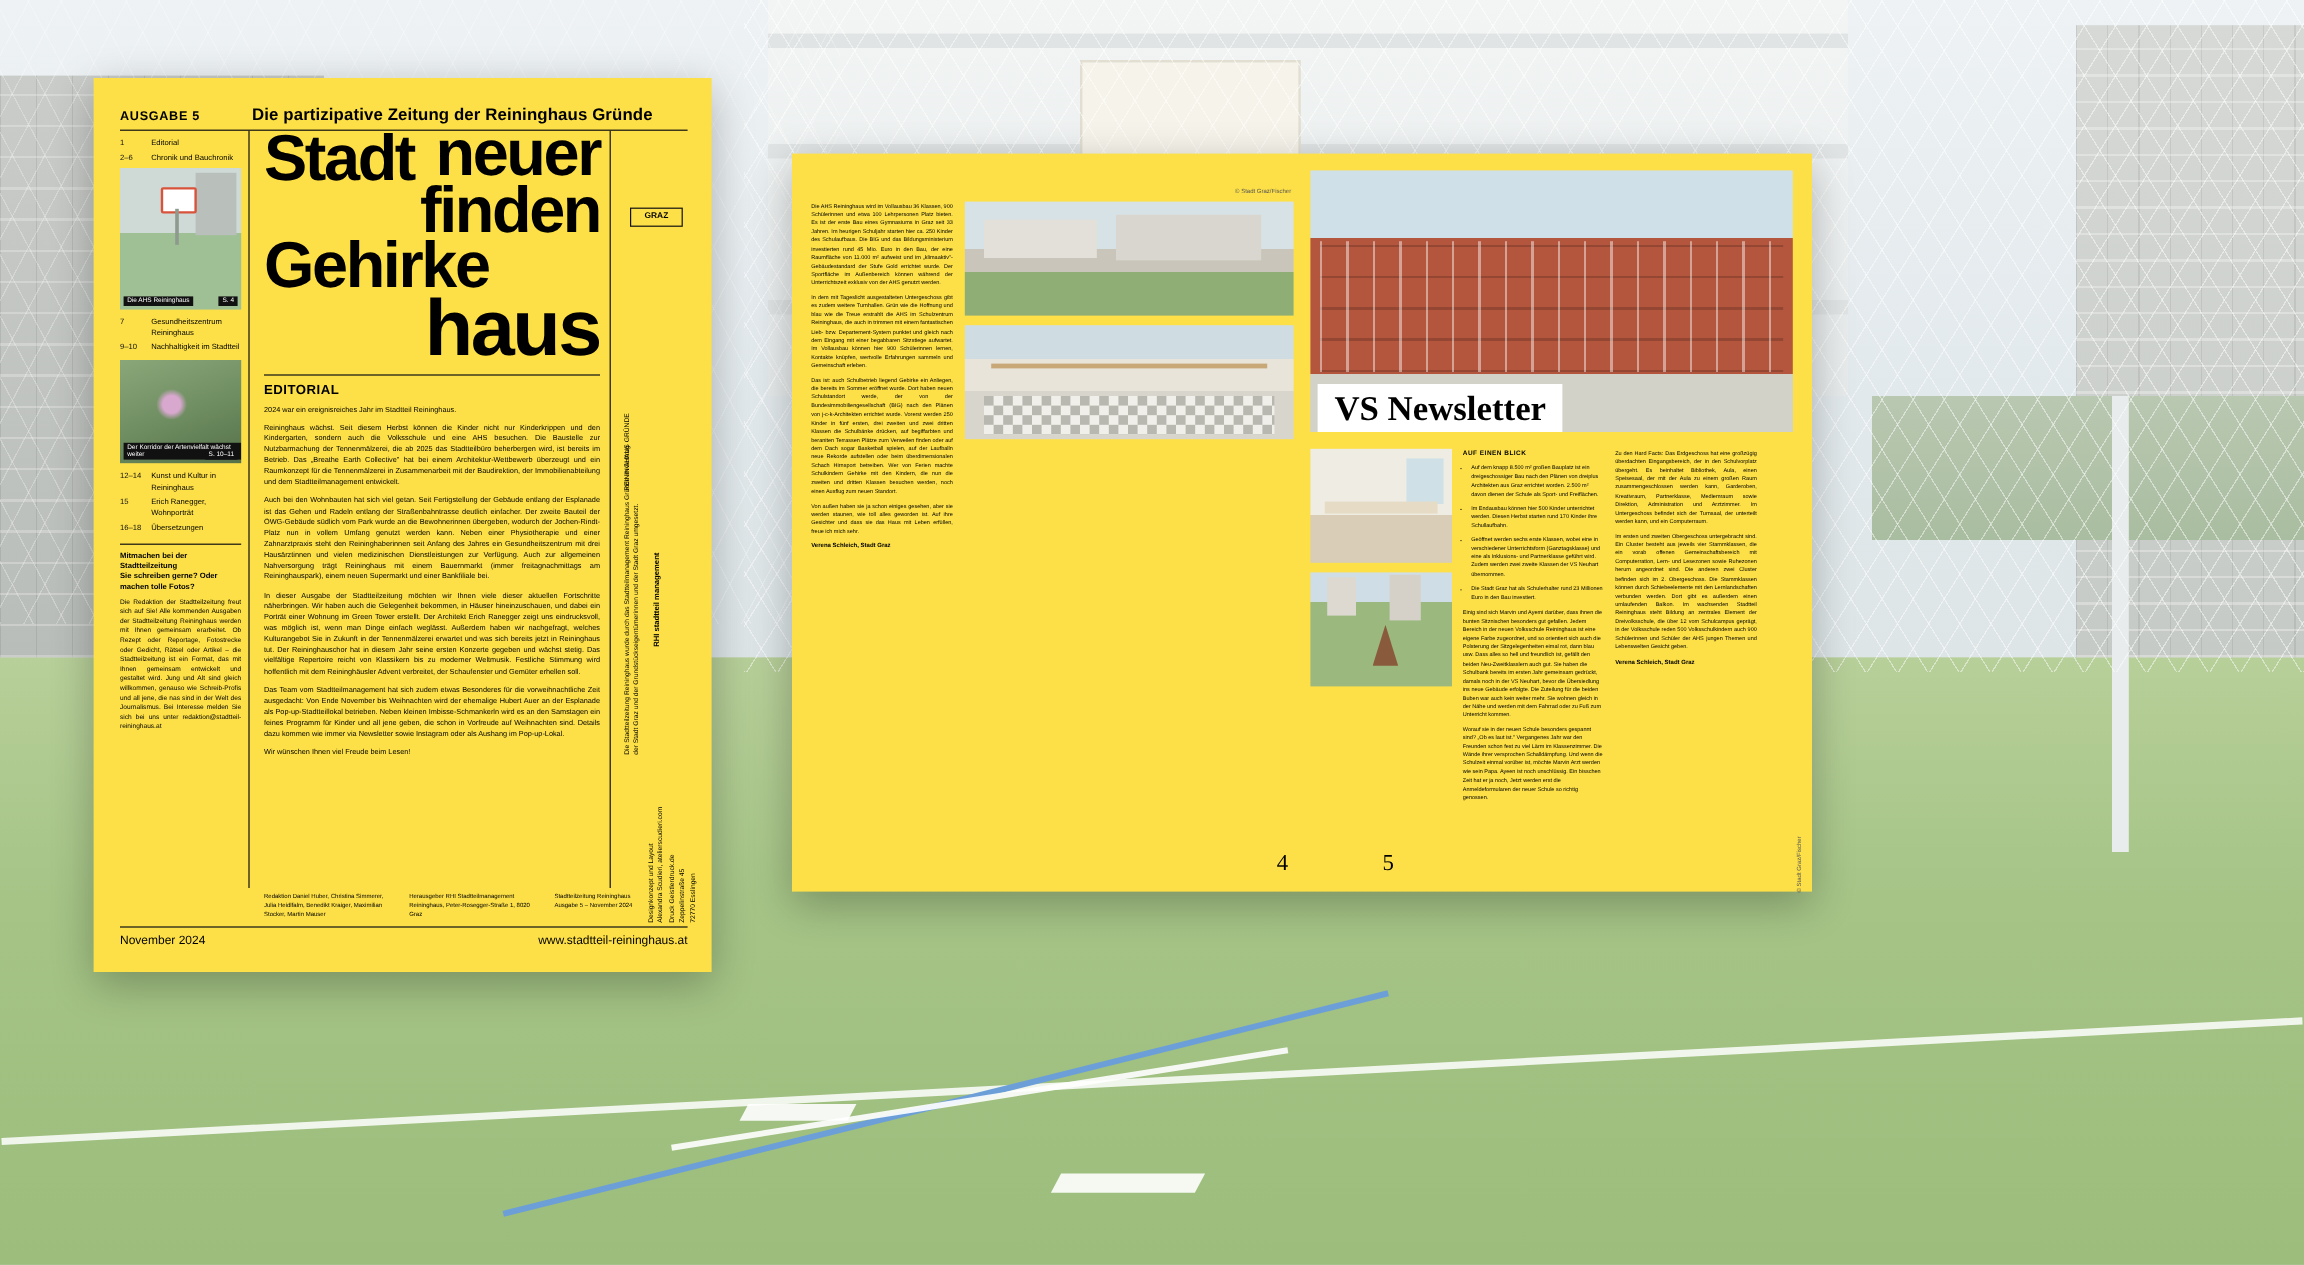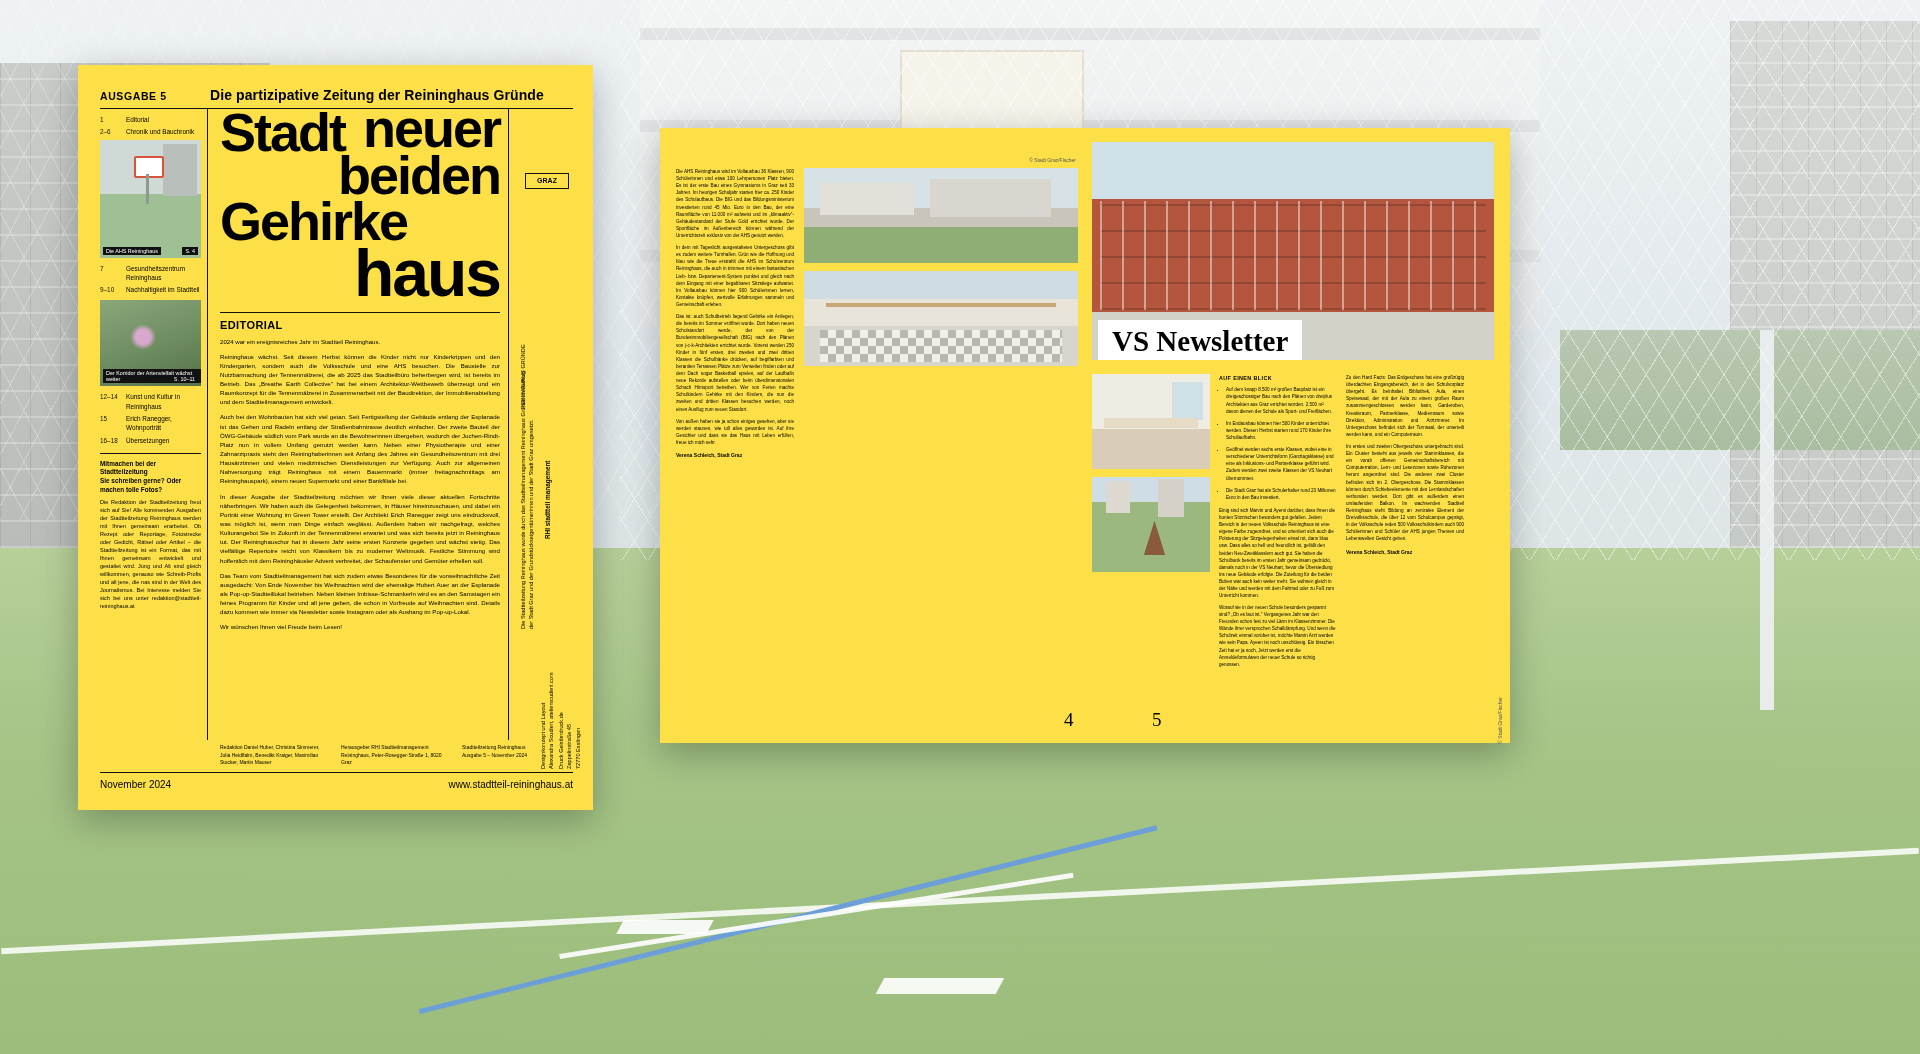--- a/index.html
+++ b/index.html
@@ -233,21 +233,21 @@
           <div style="white-space:pre-line">Mitmachen bei der Stadtteilzeitung
 Sie schreiben gerne? Oder machen tolle Fotos?</div>
           <div class="mit-body">Die Redaktion der Stadtteilzeitung freut sich auf Sie! Alle kommenden Ausgaben der Stadtteilzeitung Reininghaus werden mit Ihnen gemeinsam erarbeitet. Ob Rezept oder Reportage, Fotostrecke oder Gedicht, Rätsel oder Artikel – die Stadtteilzeitung ist ein Format, das mit Ihnen gemeinsam entwickelt und gestaltet wird. Jung und Alt sind gleich willkommen, genauso wie Schreib-Profis und all jene, die nas sind in der Welt des Journalismus. Bei Interesse melden Sie sich bei uns unter redaktion@stadtteil-reininghaus.at</div>
         </div>
       </div>
 
       <div class="np-col-main">
         <div class="masthead">
           <div class="mh1">Stadt</div>
           <div class="mh2" style="margin-top:-50px">neuer</div>
-          <div class="mh2">beiden</div>
+          <div class="mh2">finden</div>
           <div class="mh3">Gehirke</div>
           <div class="mh4">haus</div>
         </div>
 
         <div class="editorial-hd">EDITORIAL</div>
         <div class="ed-cols">
           <div style="flex:1">
             <p>2024 war ein ereignisreiches Jahr im Stadtteil Reininghaus.</p>
             <p>Reininghaus wächst. Seit diesem Herbst können die Kinder nicht nur Kinderkrippen und den Kindergarten, sondern auch die Volksschule und eine AHS besuchen. Die Baustelle zur Nutzbarmachung der Tennenmälzerei, die ab 2025 das Stadtteilbüro beherbergen wird, ist bereits im Betrieb. Das „Breathe Earth Collective" hat bei einem Architektur-Wettbewerb überzeugt und ein Raumkonzept für die Tennenmälzerei in Zusammenarbeit mit der Baudirektion, der Immobilienabteilung und dem Stadtteilmanagement entwickelt.</p>
             <p>Auch bei den Wohnbauten hat sich viel getan. Seit Fertigstellung der Gebäude entlang der Esplanade ist das Gehen und Radeln entlang der Straßenbahntrasse deutlich einfacher. Der zweite Bauteil der ÖWG-Gebäude südlich vom Park wurde an die Bewohnerinnen übergeben, wodurch der Jochen-Rindt-Platz nun in vollem Umfang genutzt werden kann. Neben einer Physiotherapie und einer Zahnarztpraxis steht den Reininghaberinnen seit Anfang des Jahres ein Gesundheitszentrum mit drei Hausärztinnen und vielen medizinischen Dienstleistungen zur Verfügung. Auch zur allgemeinen Nahversorgung trägt Reininghaus mit einem Bauernmarkt (immer freitagnachmittags am Reininghauspark), einem neuen Supermarkt und einer Bankfiliale bei.</p>

